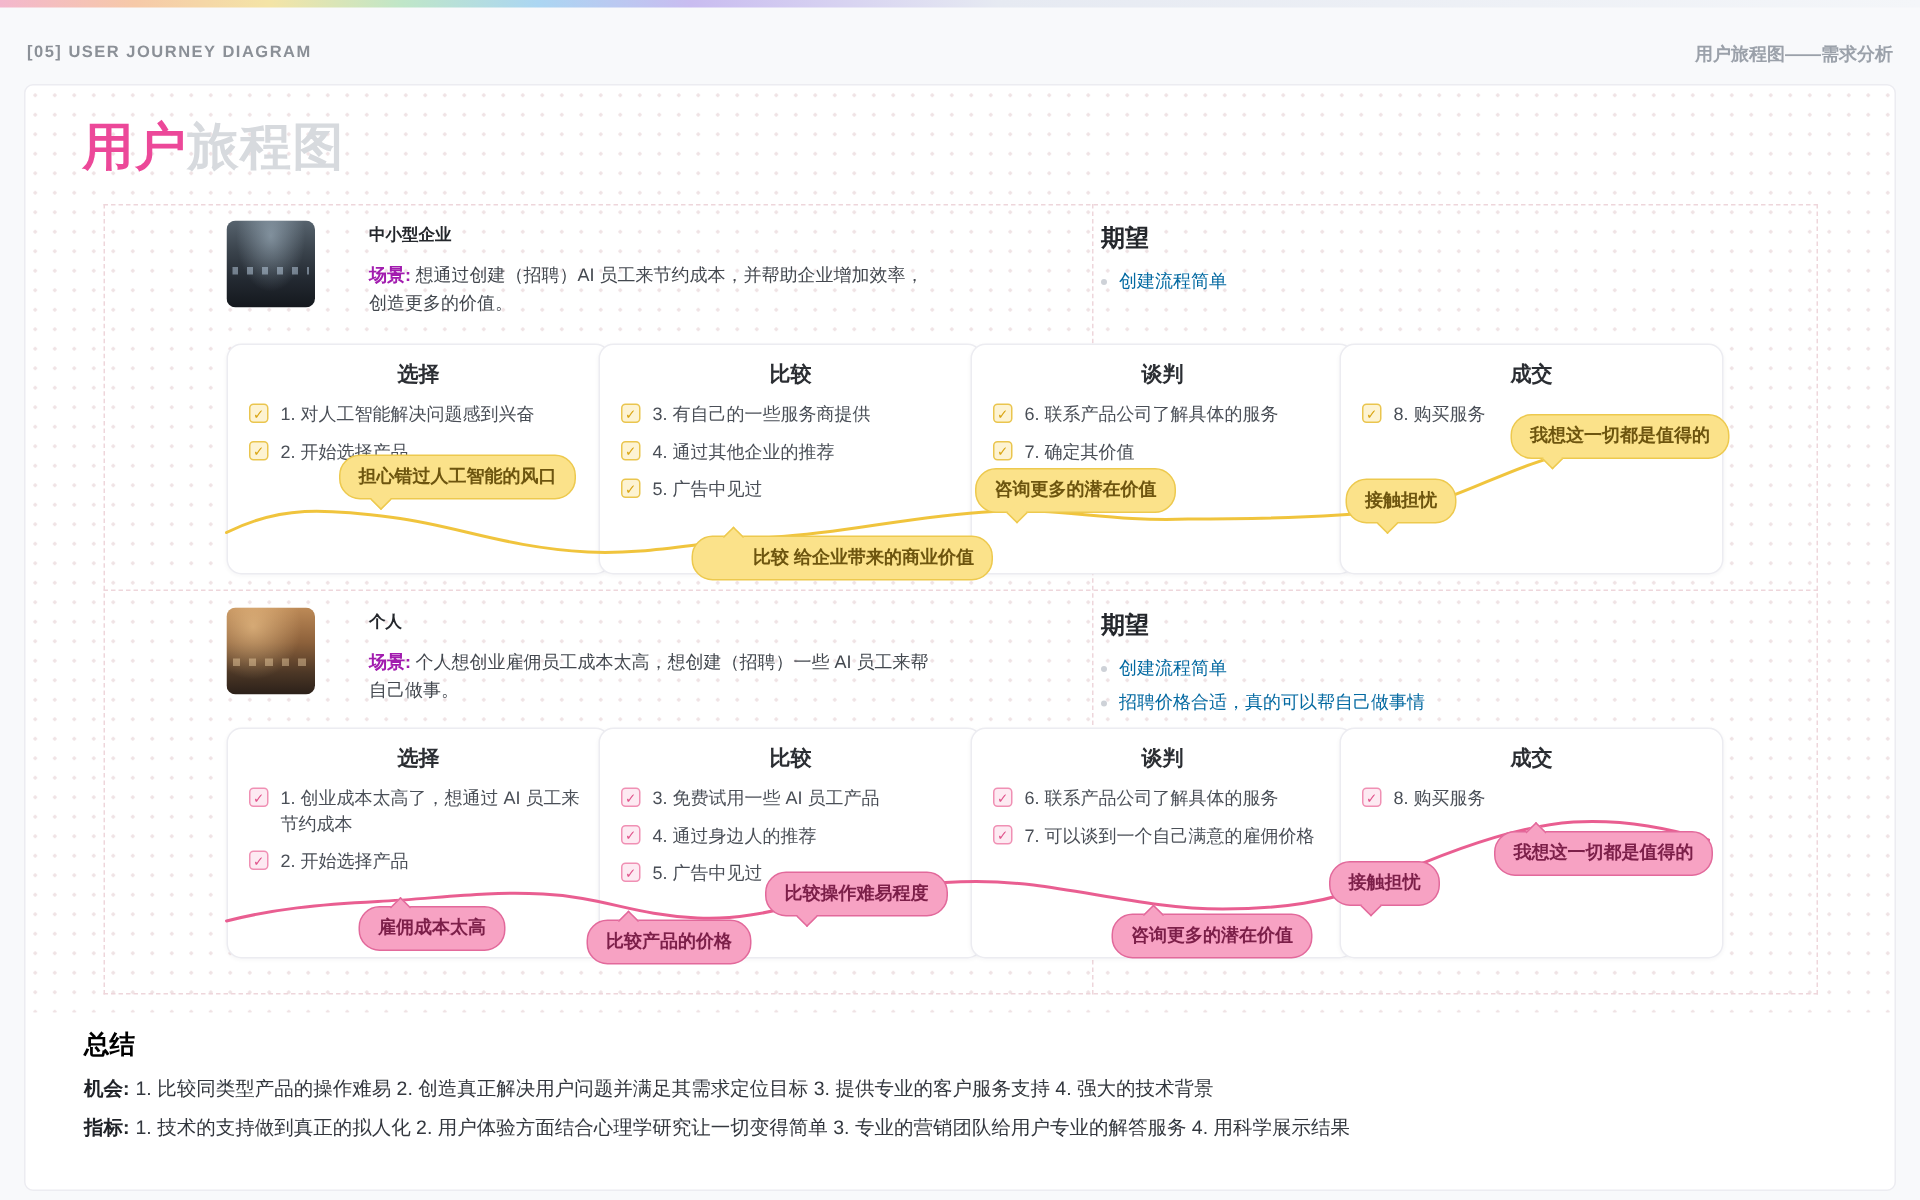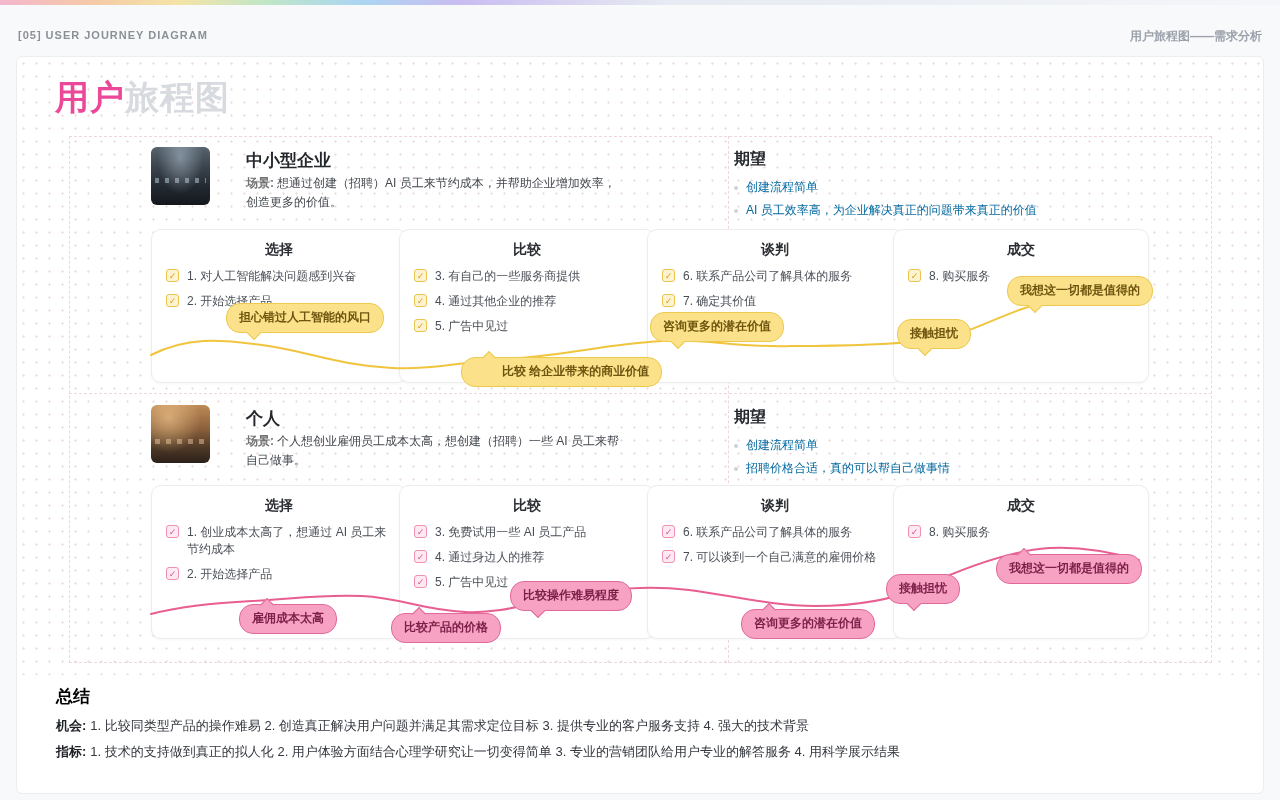--- a/index.html
+++ b/index.html
@@ -38,23 +38,23 @@
     background: radial-gradient(ellipse at 50% 18%, rgba(185,205,220,.5), transparent 55%),
                 linear-gradient(180deg, #57636e 0%, #3a434c 35%, #222830 70%, #14181d 100%); }
   .av1::after { content:""; position:absolute; left:4px; right:4px; top:54%; height:5px;
     background: repeating-linear-gradient(90deg, rgba(205,225,245,.45) 0 4px, transparent 4px 10px); }
   .av2 { left: 134px; top: 348px;
     background: radial-gradient(ellipse at 30% 22%, rgba(255,214,155,.55), transparent 55%),
                 linear-gradient(180deg, #bd8a57 0%, #8d613b 40%, #4c3726 75%, #2b2019 100%); }
   .av2::after { content:""; position:absolute; left:4px; right:4px; top:58%; height:5px;
     background: repeating-linear-gradient(90deg, rgba(255,226,180,.4) 0 5px, transparent 5px 11px); }
 
-  .sec-name { position: absolute; font-size: 17px; font-weight: 800; color: #24272c; z-index: 2; }
+  .sec-name { position: absolute; font-size: 11px; font-weight: 800; color: #24272c; z-index: 2; }
   .scene { position: absolute; width: 378px; font-size: 12px; color: #43484f; line-height: 1.6; z-index: 2; }
-  .scene b { color: #737373; margin-right: 3px; }
+  .scene b { color: #a21caf; margin-right: 3px; }
   .expect { position: absolute; left: 717px; z-index: 2; }
   .expect-title { font-size: 16px; font-weight: 800; color: #24272c; margin: 0 0 9px; }
   .expect-item { display: flex; align-items: center; gap: 8px; font-size: 12px; color: #0369a1; margin-bottom: 6px; white-space: nowrap; }
   .bullet { width: 4px; height: 4px; border-radius: 50%; background: #ced2d8; flex: 0 0 auto; }
 
   .card {
     position: absolute; width: 256px; height: 154px; background: #fff;
     border: 1px solid #ececf1; border-radius: 10px; z-index: 2;
     box-shadow: 0 1px 3px rgba(20,20,40,.04);
   }
@@ -108,24 +108,20 @@
     <div class="sec-name" style="left:229px; top:92px;">中小型企业</div>
     <div class="scene" style="left:229px; top:117px;">
       <b>场景:</b><span>想通过创建（招聘）AI 员工来节约成本，并帮助企业增加效率，创造更多的价值。</span>
     </div>
     <div class="expect" style="top:92px;">
       <div class="expect-title">期望</div>
       <div class="expect-item">
         <span class="bullet"></span>
         <span>创建流程简单</span>
       </div>
-      <div class="expect-item">
-        <span class="bullet"></span>
-        <span>AI 员工效率高，为企业解决真正的问题带来真正的价值</span>
-      </div>
     </div>
 
     <div class="card" style="left:134px; top:172px;">
       <div class="card-title">选择</div>
       <div class="check-item">
         <span class="cb cb-y">✓</span>
         <span class="ci-text">1. 对人工智能解决问题感到兴奋</span>
       </div>
       <div class="check-item">
         <span class="cb cb-y">✓</span>

